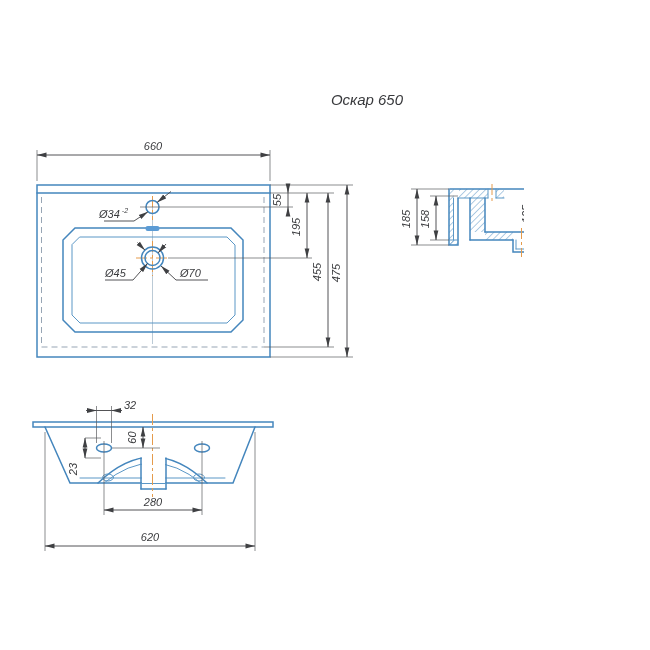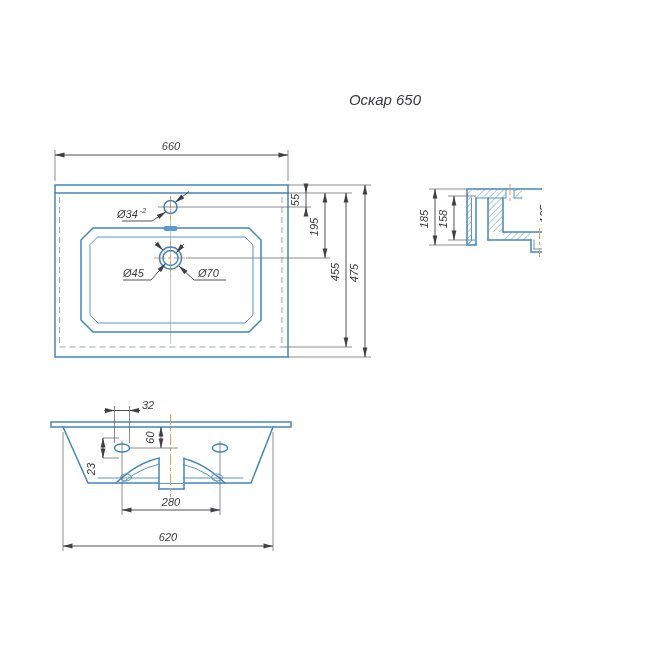--- a/index.html
+++ b/index.html
@@ -1,17 +1,17 @@
 <!DOCTYPE html>
 <html><head>
 <meta charset="utf-8">
 <style>
   html,body{margin:0;padding:0;background:#fff;}
   .stage{position:relative;width:524px;height:650px;background:#ffffff;overflow:hidden;
-         font-family:"Liberation Sans", sans-serif;margin-left:18px;}
+         font-family:"Liberation Sans", sans-serif;}
   svg{display:block}
   
   .pl  {stroke:#4486bd;stroke-width:1.5;fill:none;stroke-linecap:round;}
   .plt {stroke:#5b97c6;stroke-width:1;fill:none;stroke-linecap:round;}
   
   .dl  {stroke:#3f4043;stroke-width:0.9;fill:none;}
   .ext {stroke:#5a5b5e;stroke-width:0.7;fill:none;}
   
   .hid {stroke:#97a5b4;stroke-width:1;fill:none;stroke-dasharray:6 4;}
   

